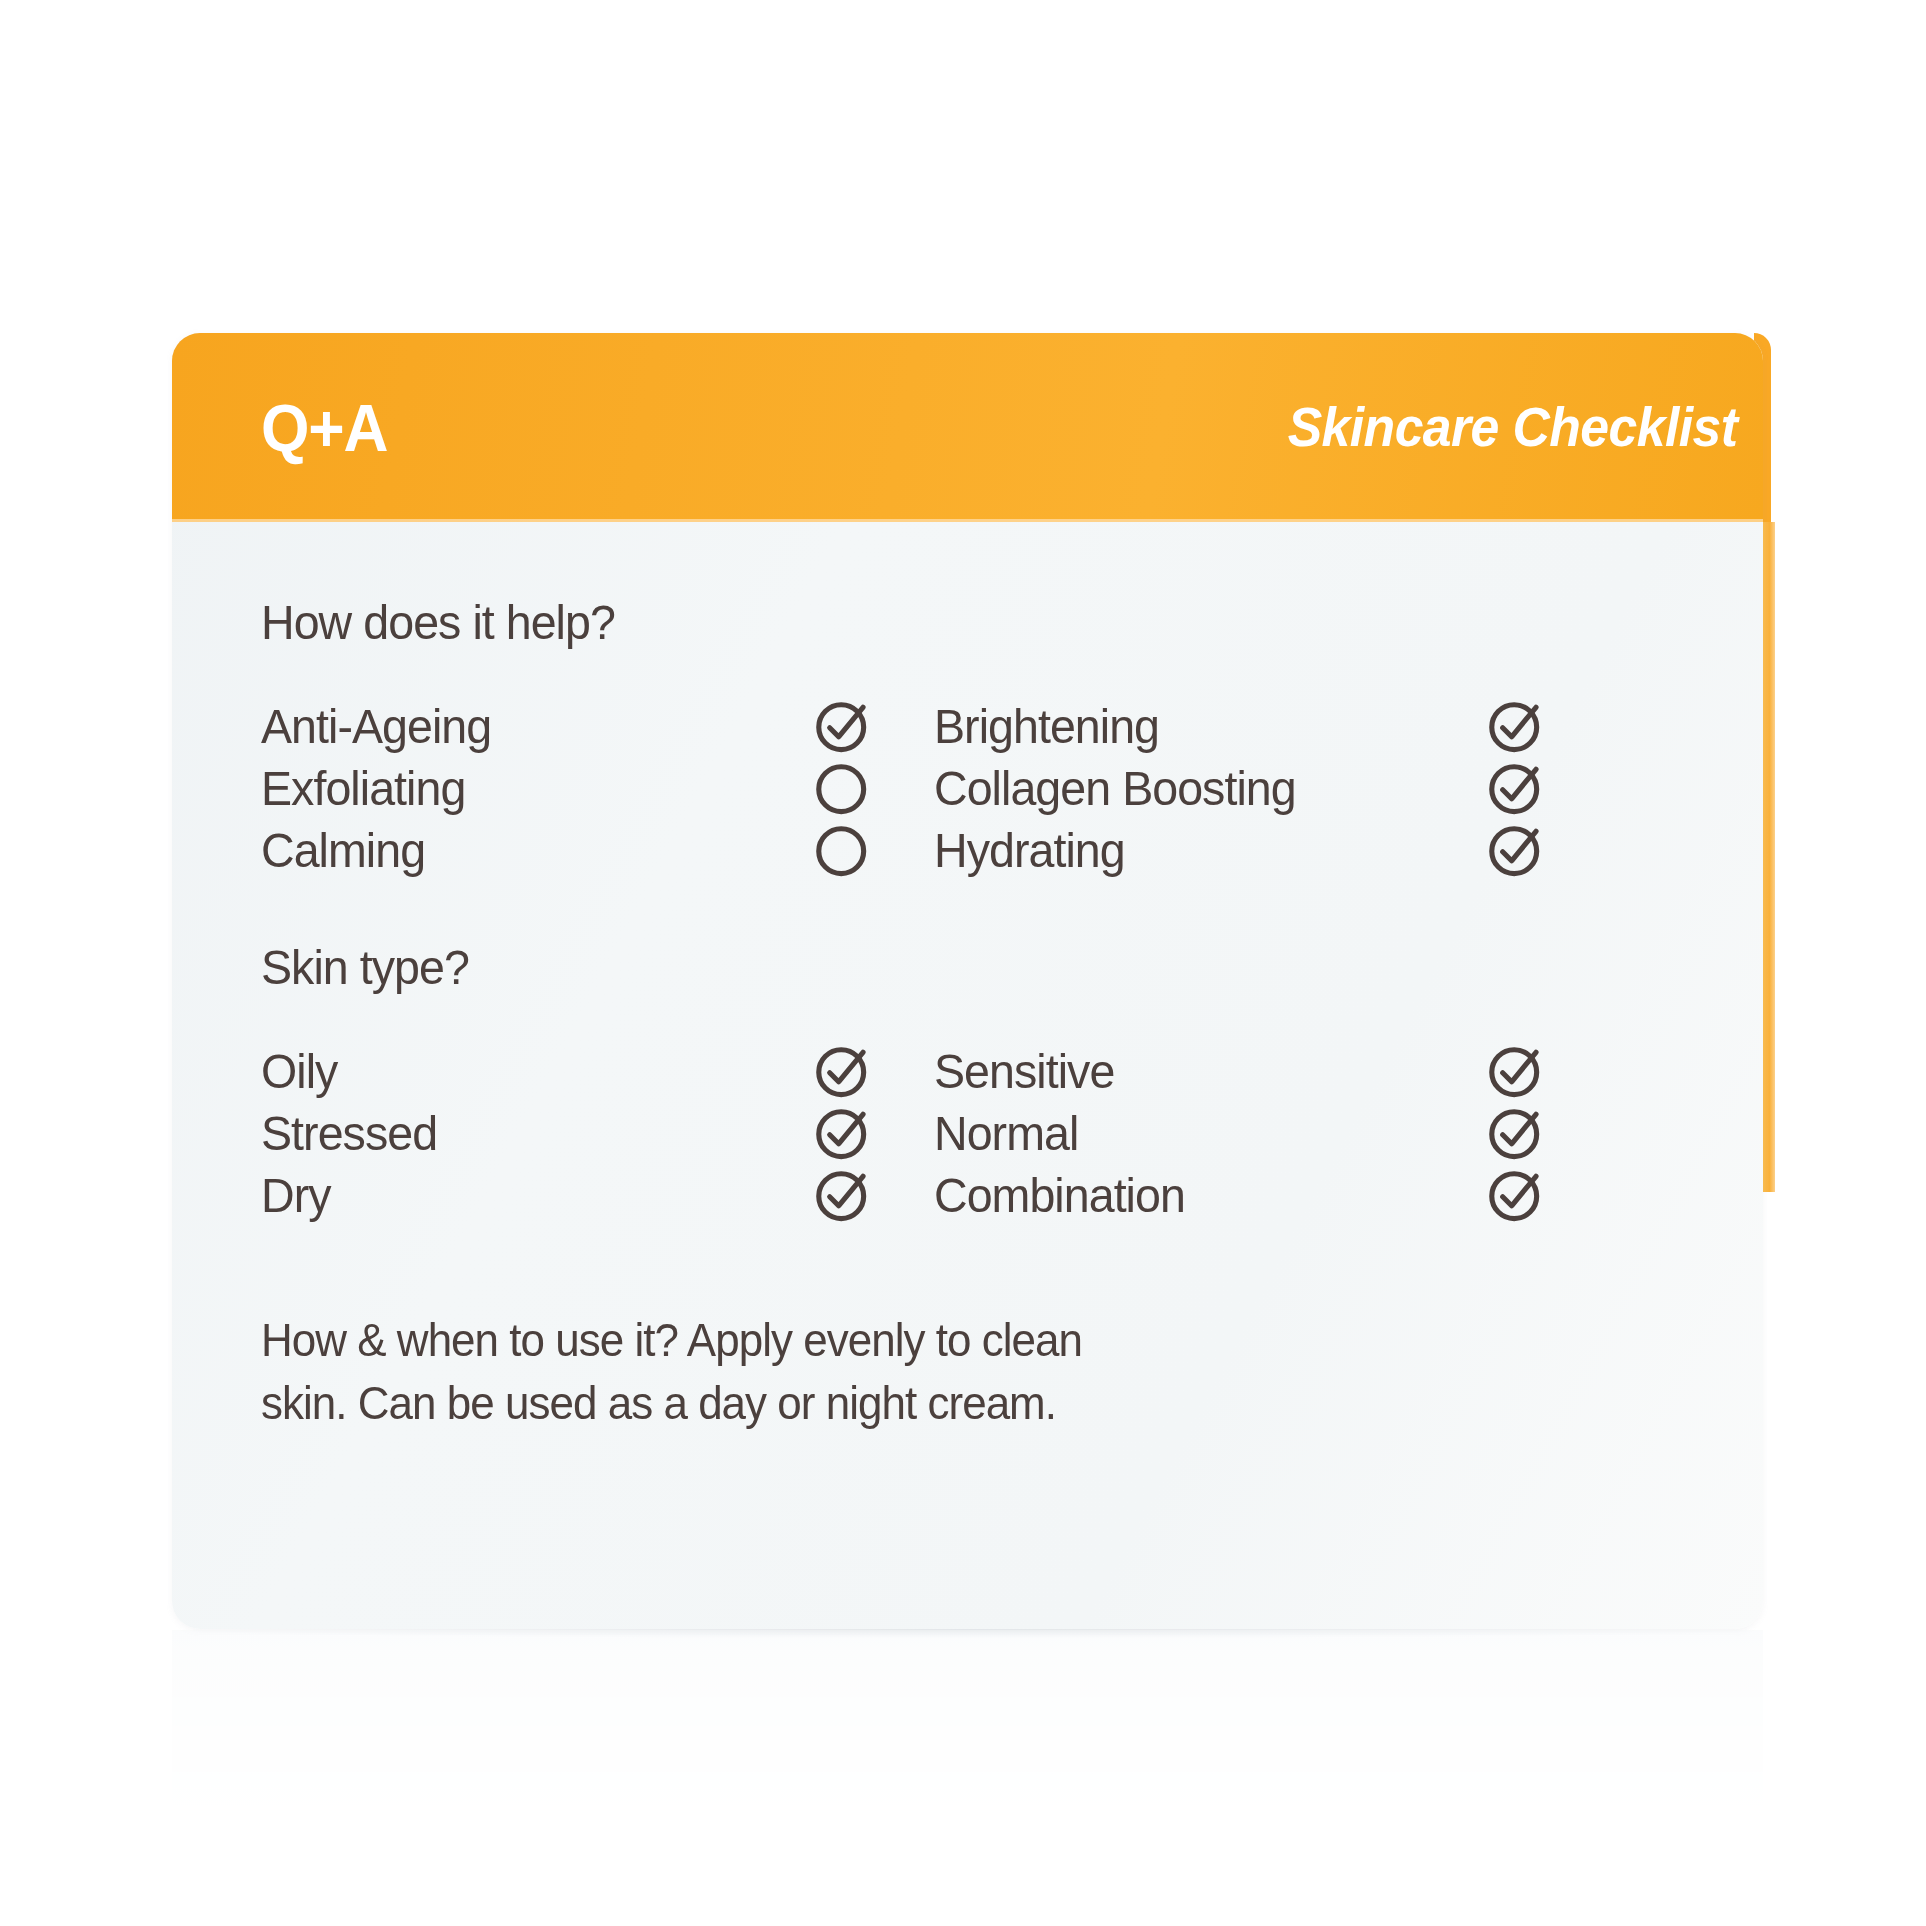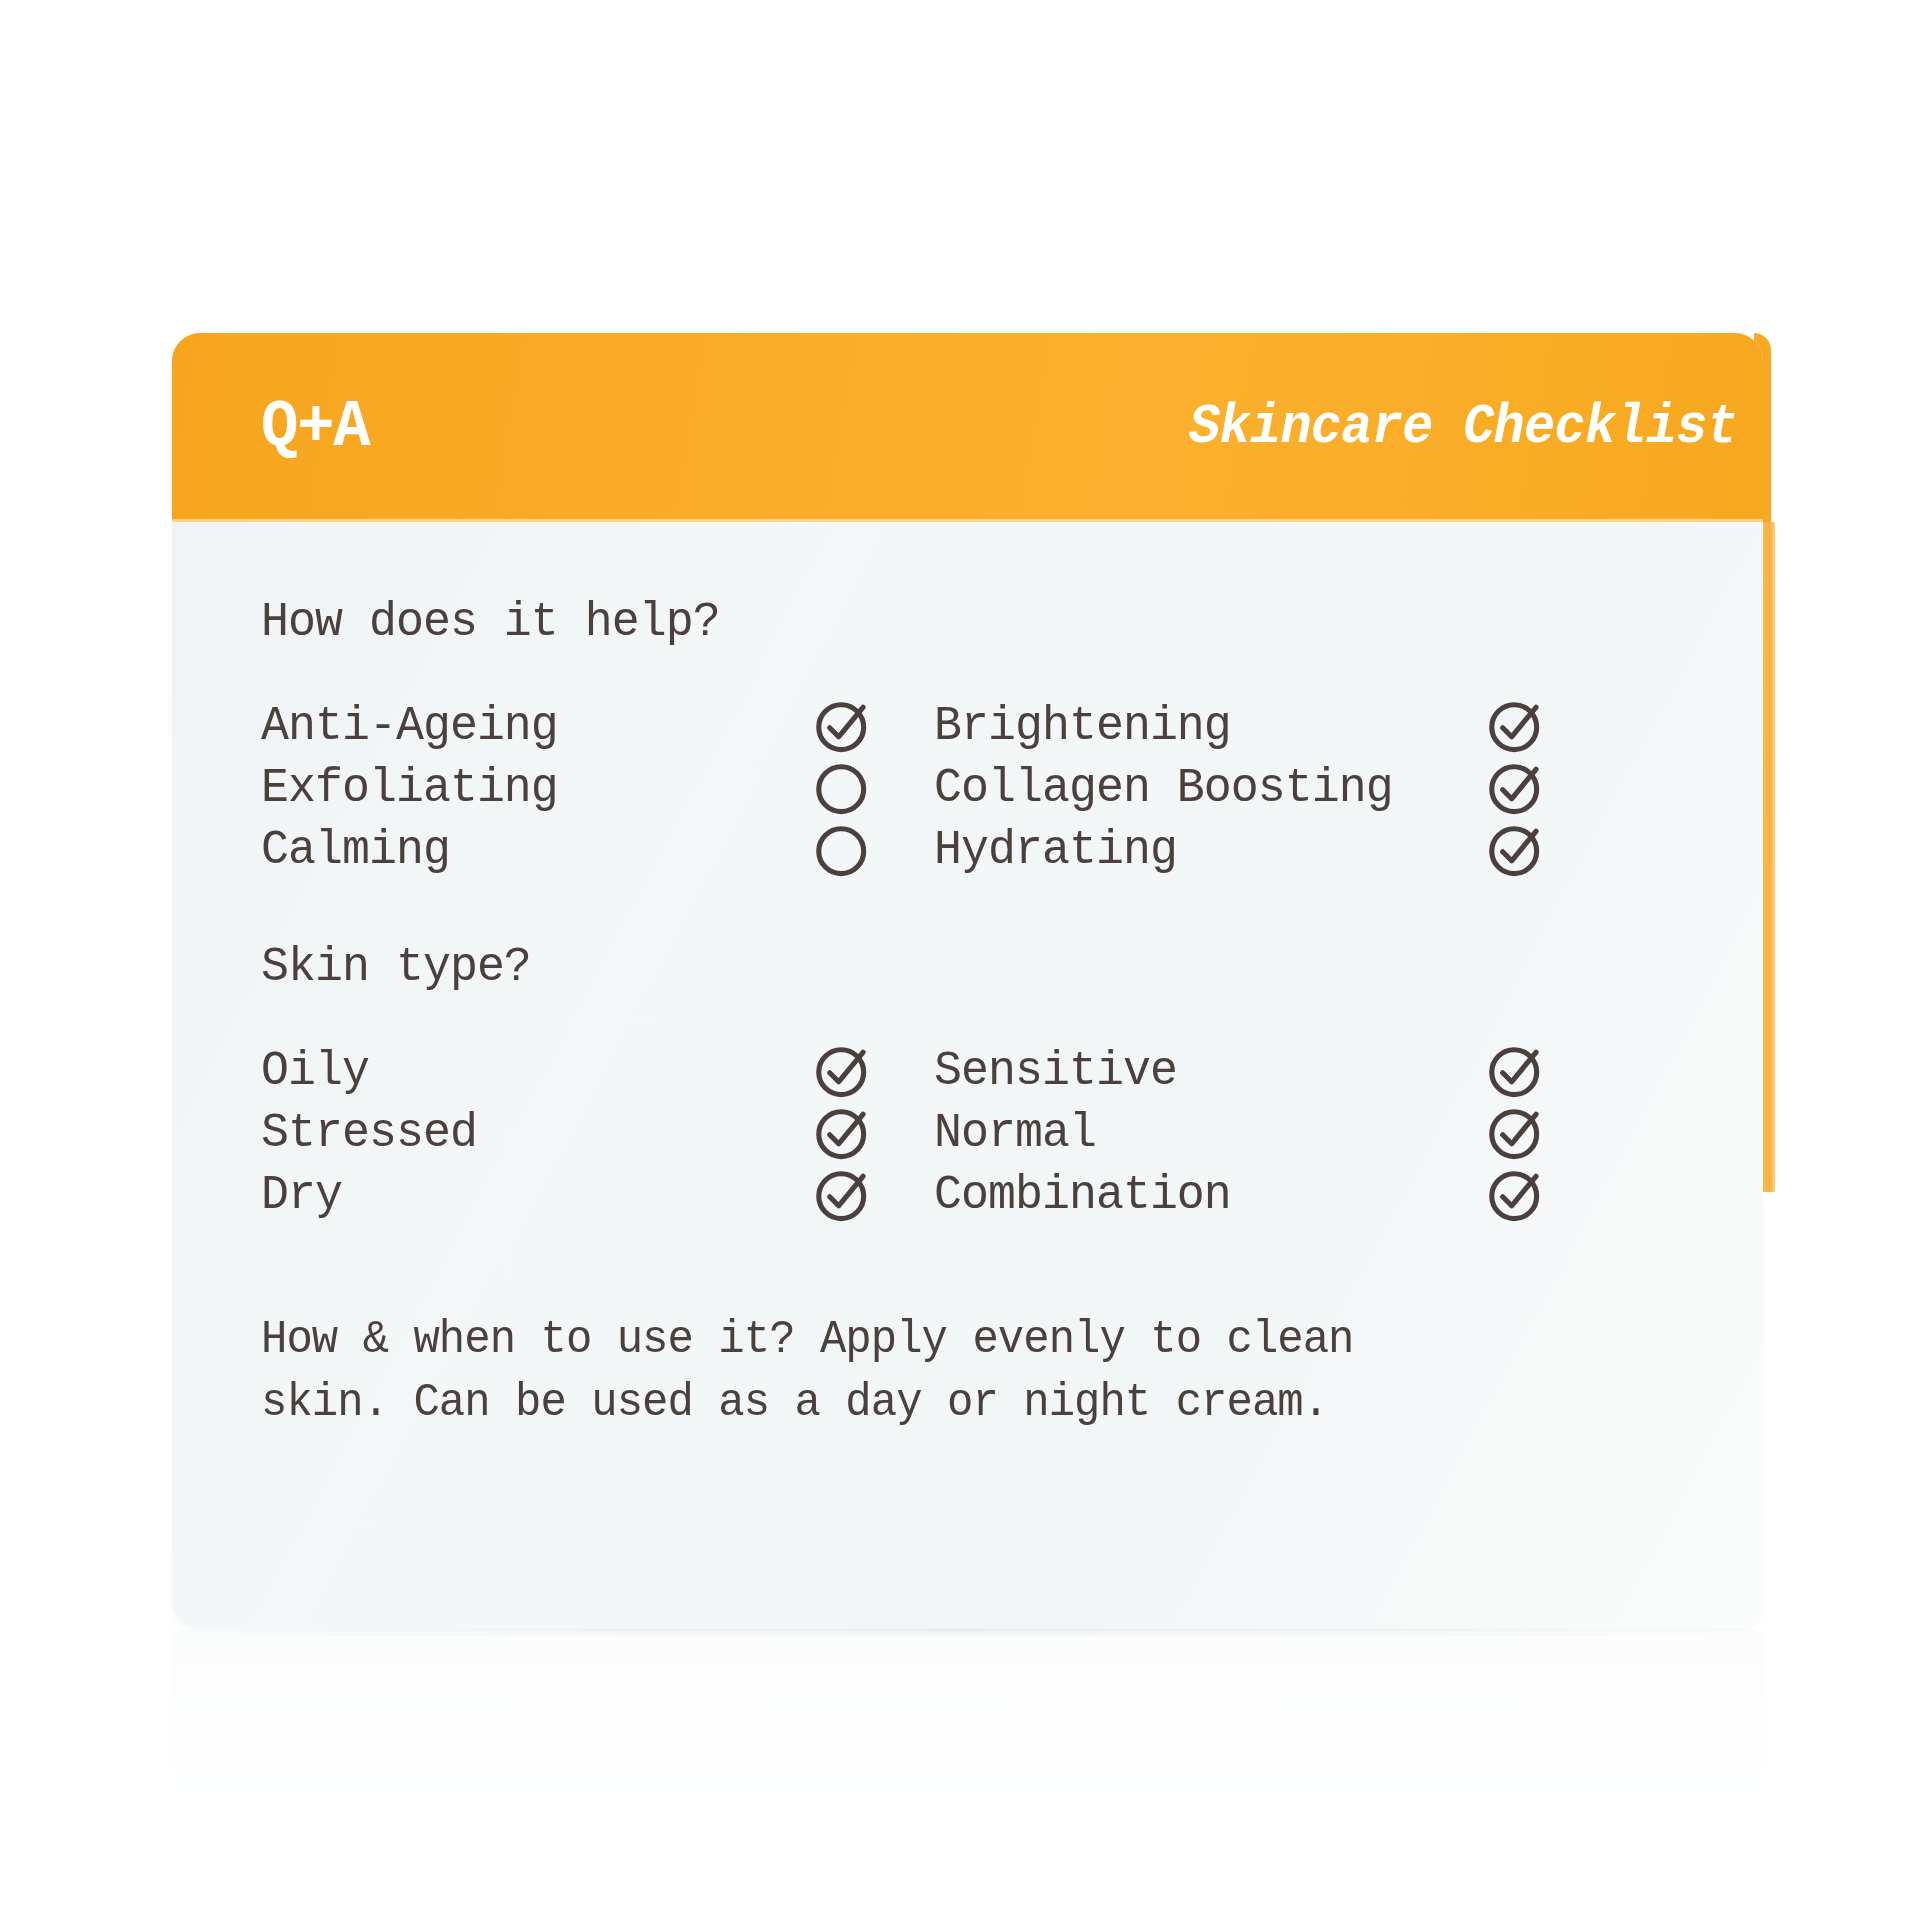--- a/index.html
+++ b/index.html
@@ -51,21 +51,20 @@
     background: linear-gradient(to right, #fbbd4e 0%, #f9b03a 55%, #fcd08a 100%);
   }
 
   .box-face {
     position: absolute;
     inset: 0;
     border-radius: 28px;
     overflow: hidden;
     background: linear-gradient(118deg, #eff3f5 0%, #f4f7f8 34%, #f3f6f7 70%, #fafbfb 100%);
     box-shadow: 0 1.3px 6.4px rgba(150,160,170,.09);
-    font-family: Liberation Mono, monospace;
   }
 
   
   .header {
     position: relative;
     height: 189px;
     background: linear-gradient(100deg, #f7a51f 0%, #f9ab27 30%, #fbb12f 62%, #f7a81f 100%);
     display: flex;
     align-items: center;
     justify-content: space-between;

